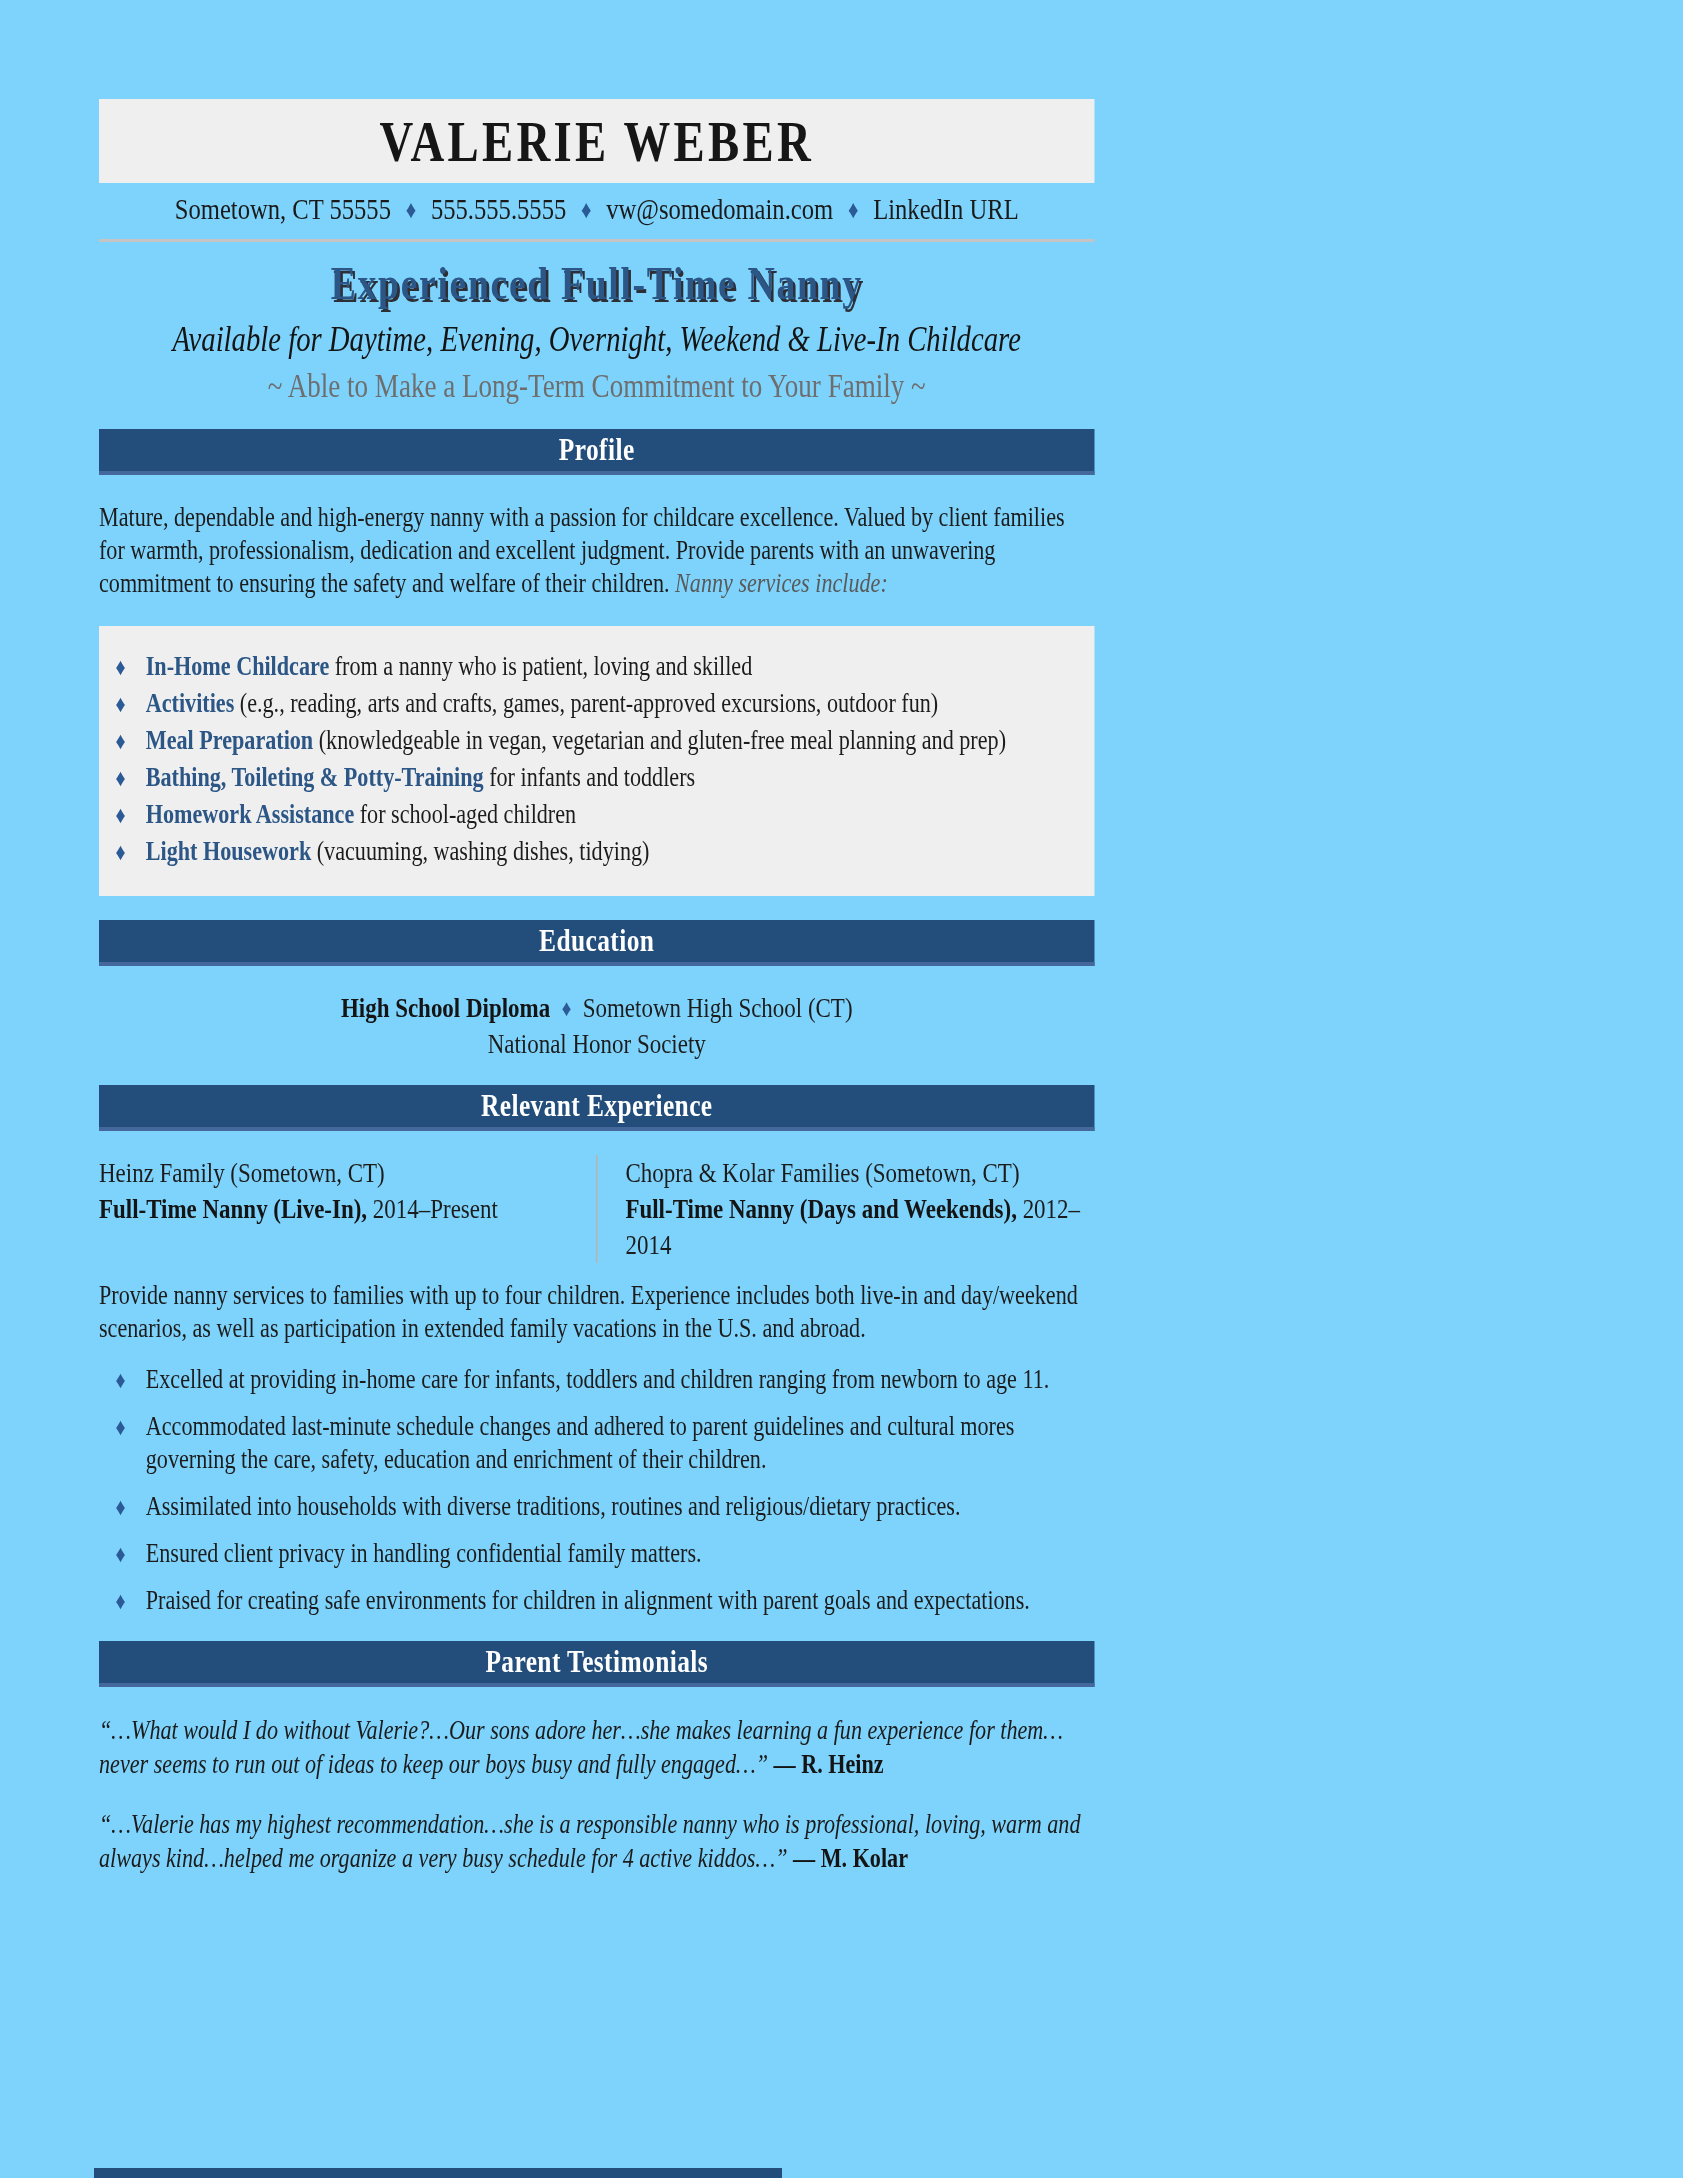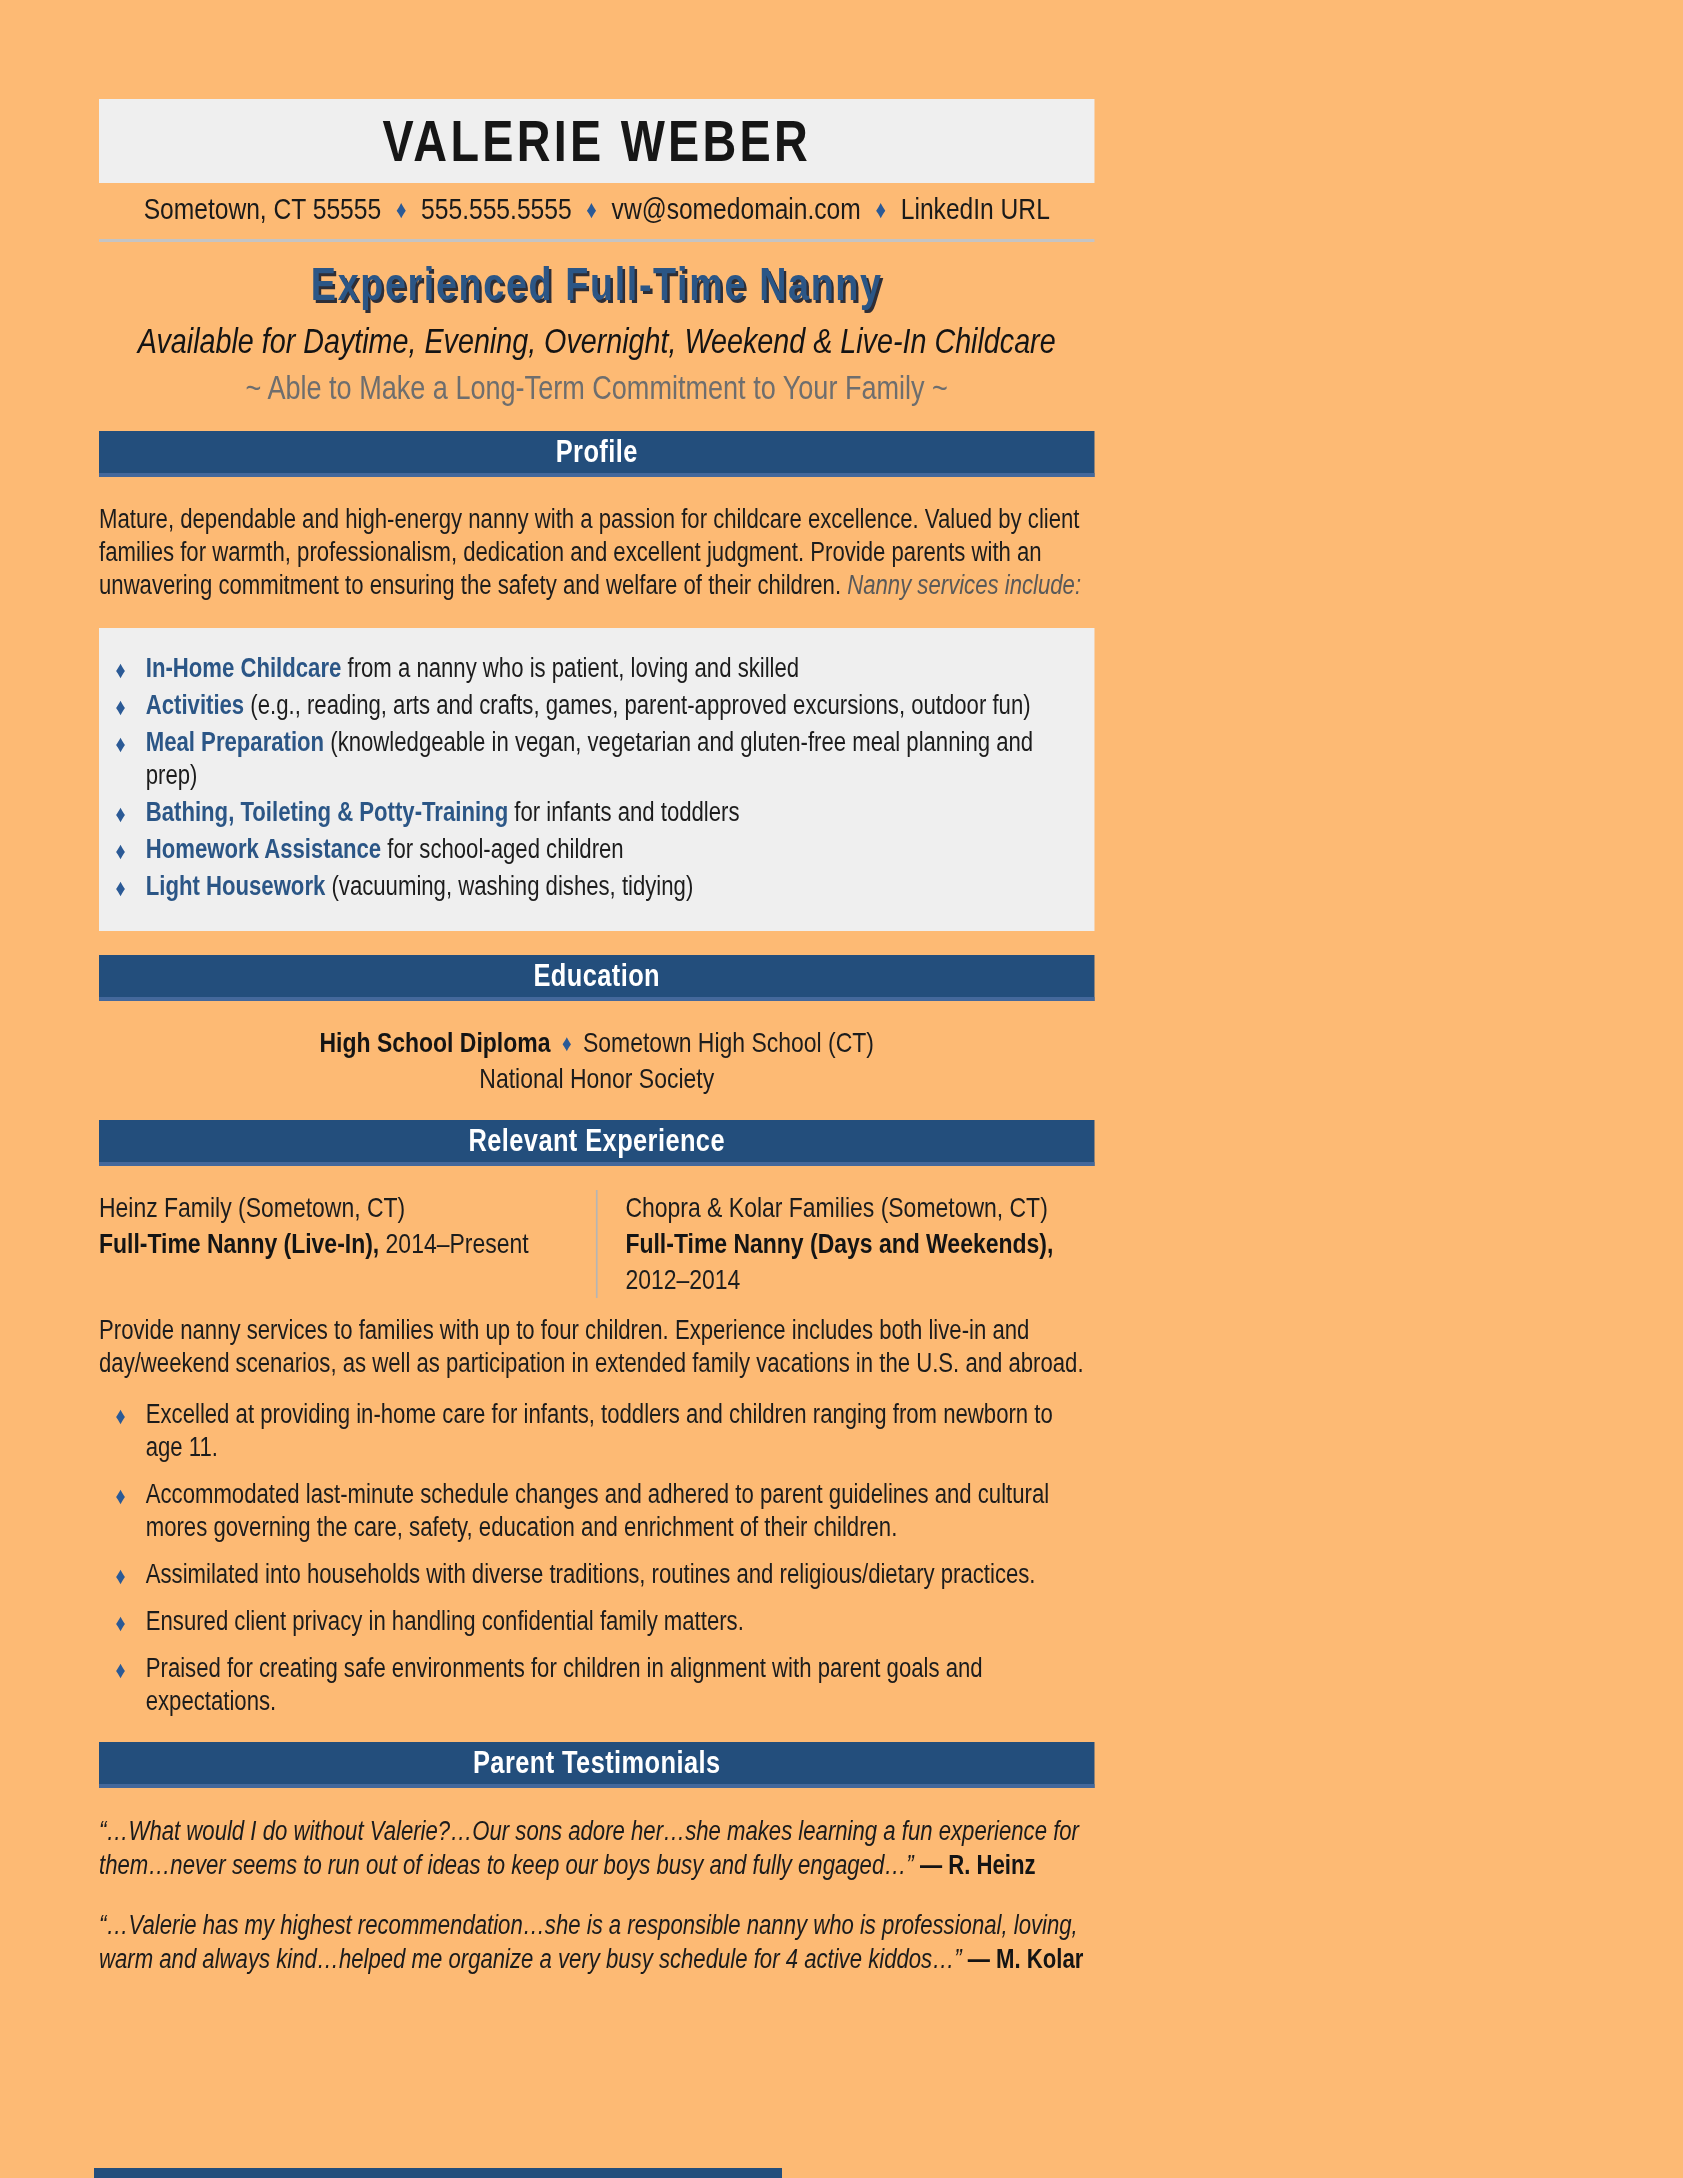--- a/index.html
+++ b/index.html
@@ -1,22 +1,22 @@
 <!DOCTYPE html>
 <html><head>
 <meta charset="utf-8">
 <style>
   * { margin:0; padding:0; box-sizing:border-box; }
   html,body { background:#ffffff; }
   .canvas {
     position:relative;
     width:1683px; height:2178px;
-    background:#fdba74;
+    background:#7dd3fc;
     overflow:hidden;
-    font-family:Liberation Sans, sans-serif;
+    font-family:Liberation Serif, serif;
     color:#1c1c1c;
   }
   
   .scale-wrap {
     position:absolute; left:99px; top:99px;
     width:1214px;
     transform:scaleX(0.82);
     transform-origin:top left;
   }
 

